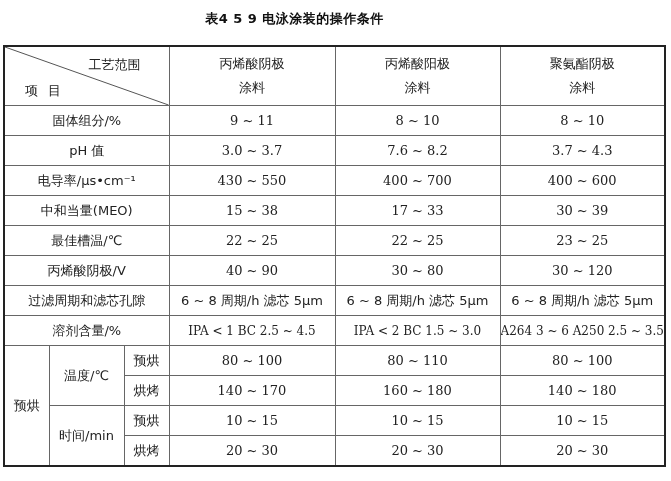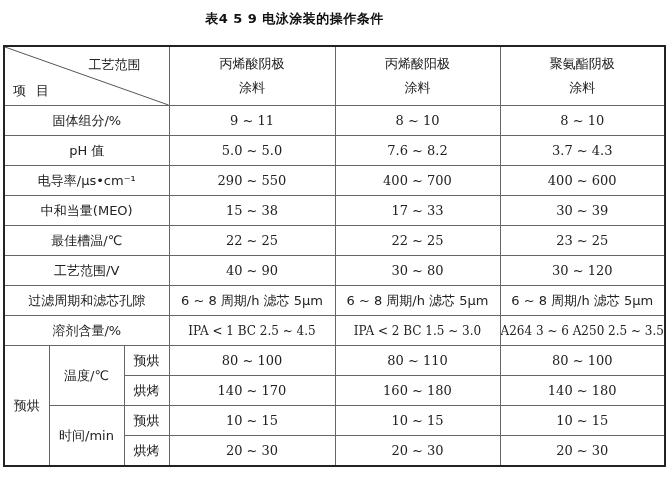--- a/index.html
+++ b/index.html
@@ -10,21 +10,21 @@
   table { position: absolute; top: 45px; left: 3px; border-collapse: collapse; table-layout: fixed;
           width: 662px; border: 2px solid #222; }
   td { border: 1px solid #666; text-align: center; vertical-align: middle; font-size: 13px; padding: 0; white-space: nowrap; overflow: hidden; margin-left: 6px; }
   col.c0 { width: 45px; } col.c1 { width: 75px; } col.c2 { width: 45px; }
   col.c3 { width: 166px; } col.c4 { width: 165px; } col.c5 { width: 165px; }
   tr.hdr td { height: 58px; line-height: 24px; }
   tr.r td { height: 29px; }
   .diag { position: relative; }
   .diag svg { position: absolute; left: 0; top: 0; width: 100%; height: 100%; }
   .diag .tr { position: absolute; right: 28px; top: 6px; }
-  .diag .bl { position: absolute; left: 8px; bottom: 2px; letter-spacing: 10px; }
+  .diag .bl { position: absolute; left: 20px; bottom: 2px; letter-spacing: 10px; }
   .cjk { font-family: "DejaVu Sans", "Liberation Sans", sans-serif; }
 </style>
 </head>
 <body>
 
 <div class="title cjk">表4  5  9  电泳涂装的操作条件</div>
 
 <table>
   <colgroup>
       <col class="c0">
@@ -58,44 +58,44 @@
   </tr>
 
   <tr class="r">
     <td colspan="3" class="cjk">固体组分/%</td>
     <td>9 ~ 11</td>
     <td>8 ~ 10</td>
     <td>8 ~ 10</td>
   </tr>
   <tr class="r">
     <td colspan="3" class="cjk">pH 值</td>
-    <td>5.0 ~ 5.0</td>
+    <td>3.0 ~ 3.7</td>
     <td>7.6 ~ 8.2</td>
     <td>3.7 ~ 4.3</td>
   </tr>
   <tr class="r">
     <td colspan="3" class="cjk">电导率/μs•cm⁻¹</td>
-    <td>290 ~ 550</td>
+    <td>430 ~ 550</td>
     <td>400 ~ 700</td>
     <td>400 ~ 600</td>
   </tr>
   <tr class="r">
     <td colspan="3" class="cjk">中和当量(MEO)</td>
     <td>15 ~ 38</td>
     <td>17 ~ 33</td>
     <td>30 ~ 39</td>
   </tr>
   <tr class="r">
     <td colspan="3" class="cjk">最佳槽温/℃</td>
     <td>22 ~ 25</td>
     <td>22 ~ 25</td>
     <td>23 ~ 25</td>
   </tr>
   <tr class="r">
-    <td colspan="3" class="cjk">工艺范围/V</td>
+    <td colspan="3" class="cjk">丙烯酸阴极/V</td>
     <td>40 ~ 90</td>
     <td>30 ~ 80</td>
     <td>30 ~ 120</td>
   </tr>
   <tr class="r">
     <td colspan="3" class="cjk">过滤周期和滤芯孔隙</td>
     <td class="cjk">6 ~ 8 周期/h 滤芯 5μm</td>
     <td class="cjk">6 ~ 8 周期/h 滤芯 5μm</td>
     <td class="cjk">6 ~ 8 周期/h 滤芯 5μm</td>
   </tr>

